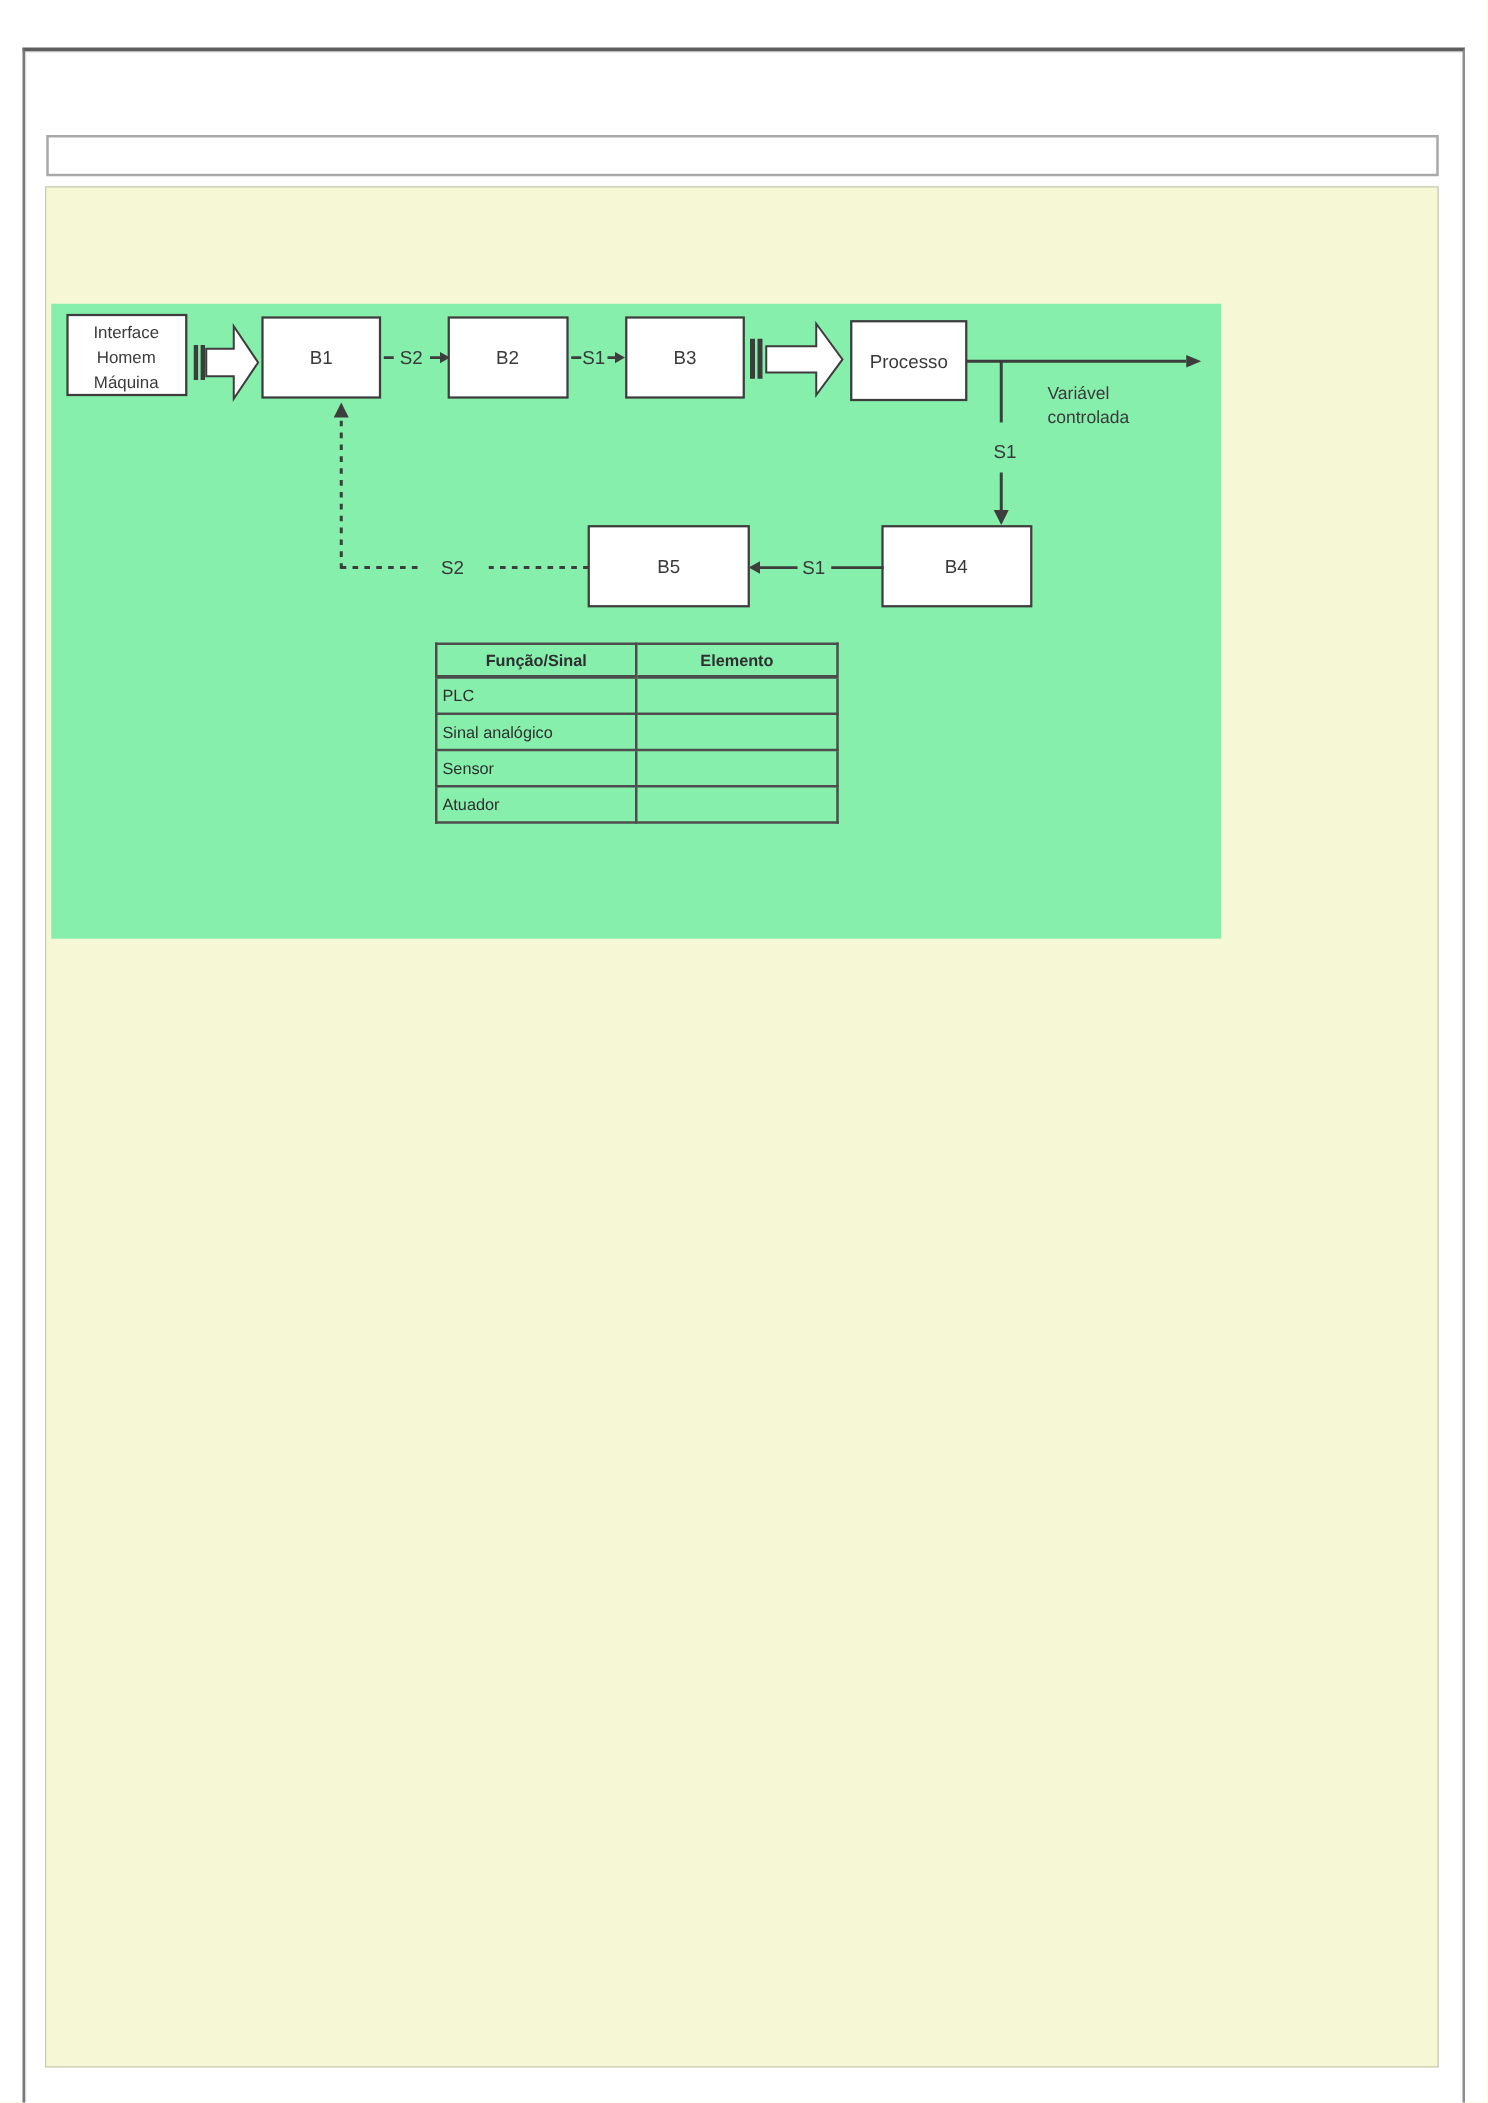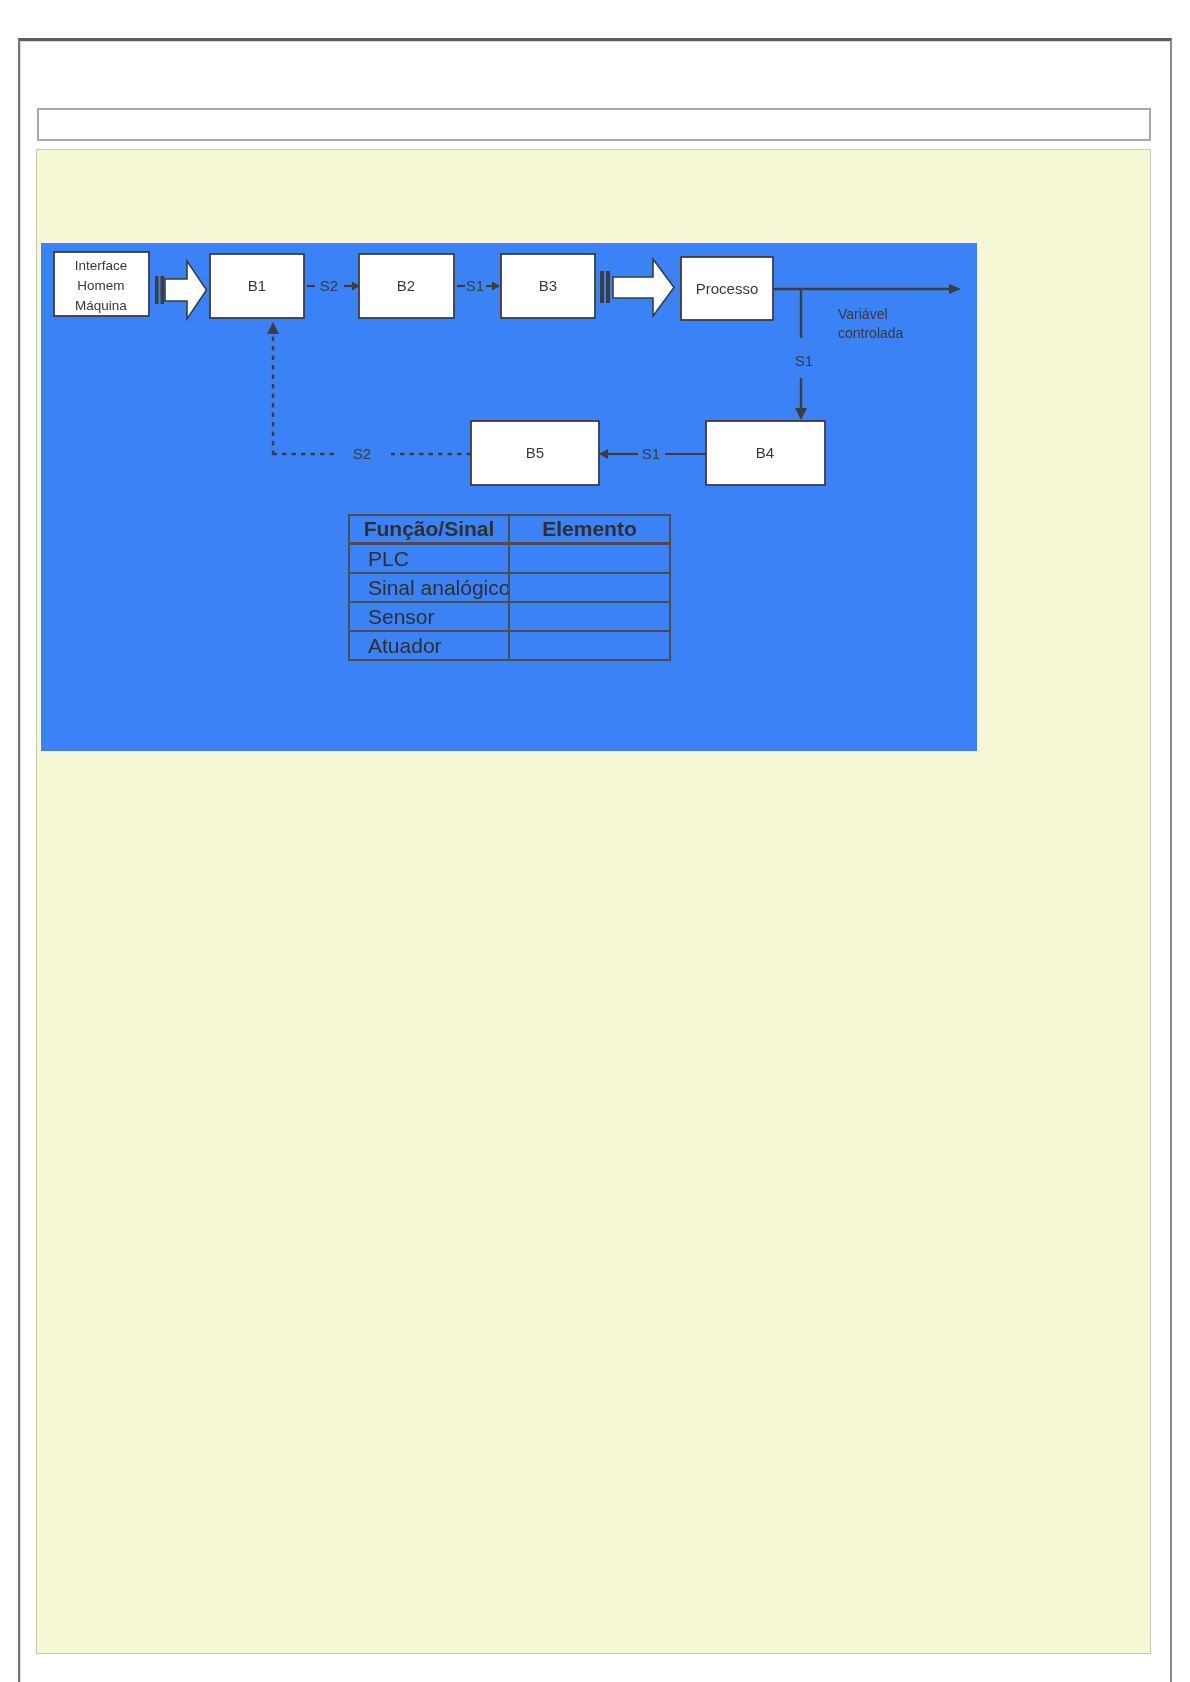--- a/index.html
+++ b/index.html
@@ -16,41 +16,41 @@
   .empty-bar{
     position:absolute;left:37px;top:108px;width:1110px;height:29px;
     background:#ffffff;border:2px solid #a9a9a9;
   }
   .question-panel{
     position:absolute;left:36px;top:149px;width:1113px;height:1503px;
     background:#f6f8d5;border:1px solid #c9c9b4;
   }
   .figure{
     position:absolute;left:4px;top:93px;width:936px;height:508px;
-    background:#3b82f6;
+    background:#86efac;
   }
   .figure svg{position:absolute;left:0;top:0;}
   svg text{fill:#3a3a3a;font-family:"Liberation Sans",sans-serif;}
   .blk-label{font-size:15px;}
   .sig-label{font-size:15px;}
   .small-label{font-size:13.5px;}
   .out-label{font-size:14px;}
   .answer-table{
     position:absolute;left:307px;top:271px;width:321px;
     border-collapse:collapse;table-layout:fixed;
-    font-size:21px;color:#2f2f2f;
+    font-size:13px;color:#2f2f2f;
   }
   .answer-table th,.answer-table td{
     border:2px solid #4d4d4d;overflow:hidden;white-space:nowrap;
   }
   .answer-table th{
     height:22px;font-weight:bold;text-align:center;border-bottom-width:3px;
   }
   .answer-table td{height:25px;}
-  .answer-table td.funcao{padding-left:18px;text-align:left;}
+  .answer-table td.funcao{padding-left:4px;text-align:left;}
   .answer-table td.elemento{}
 </style>
 </head>
 <body>
 
 <div class="page-frame"></div>
 
 <div class="empty-bar"></div>
 
 <div class="question-panel">

